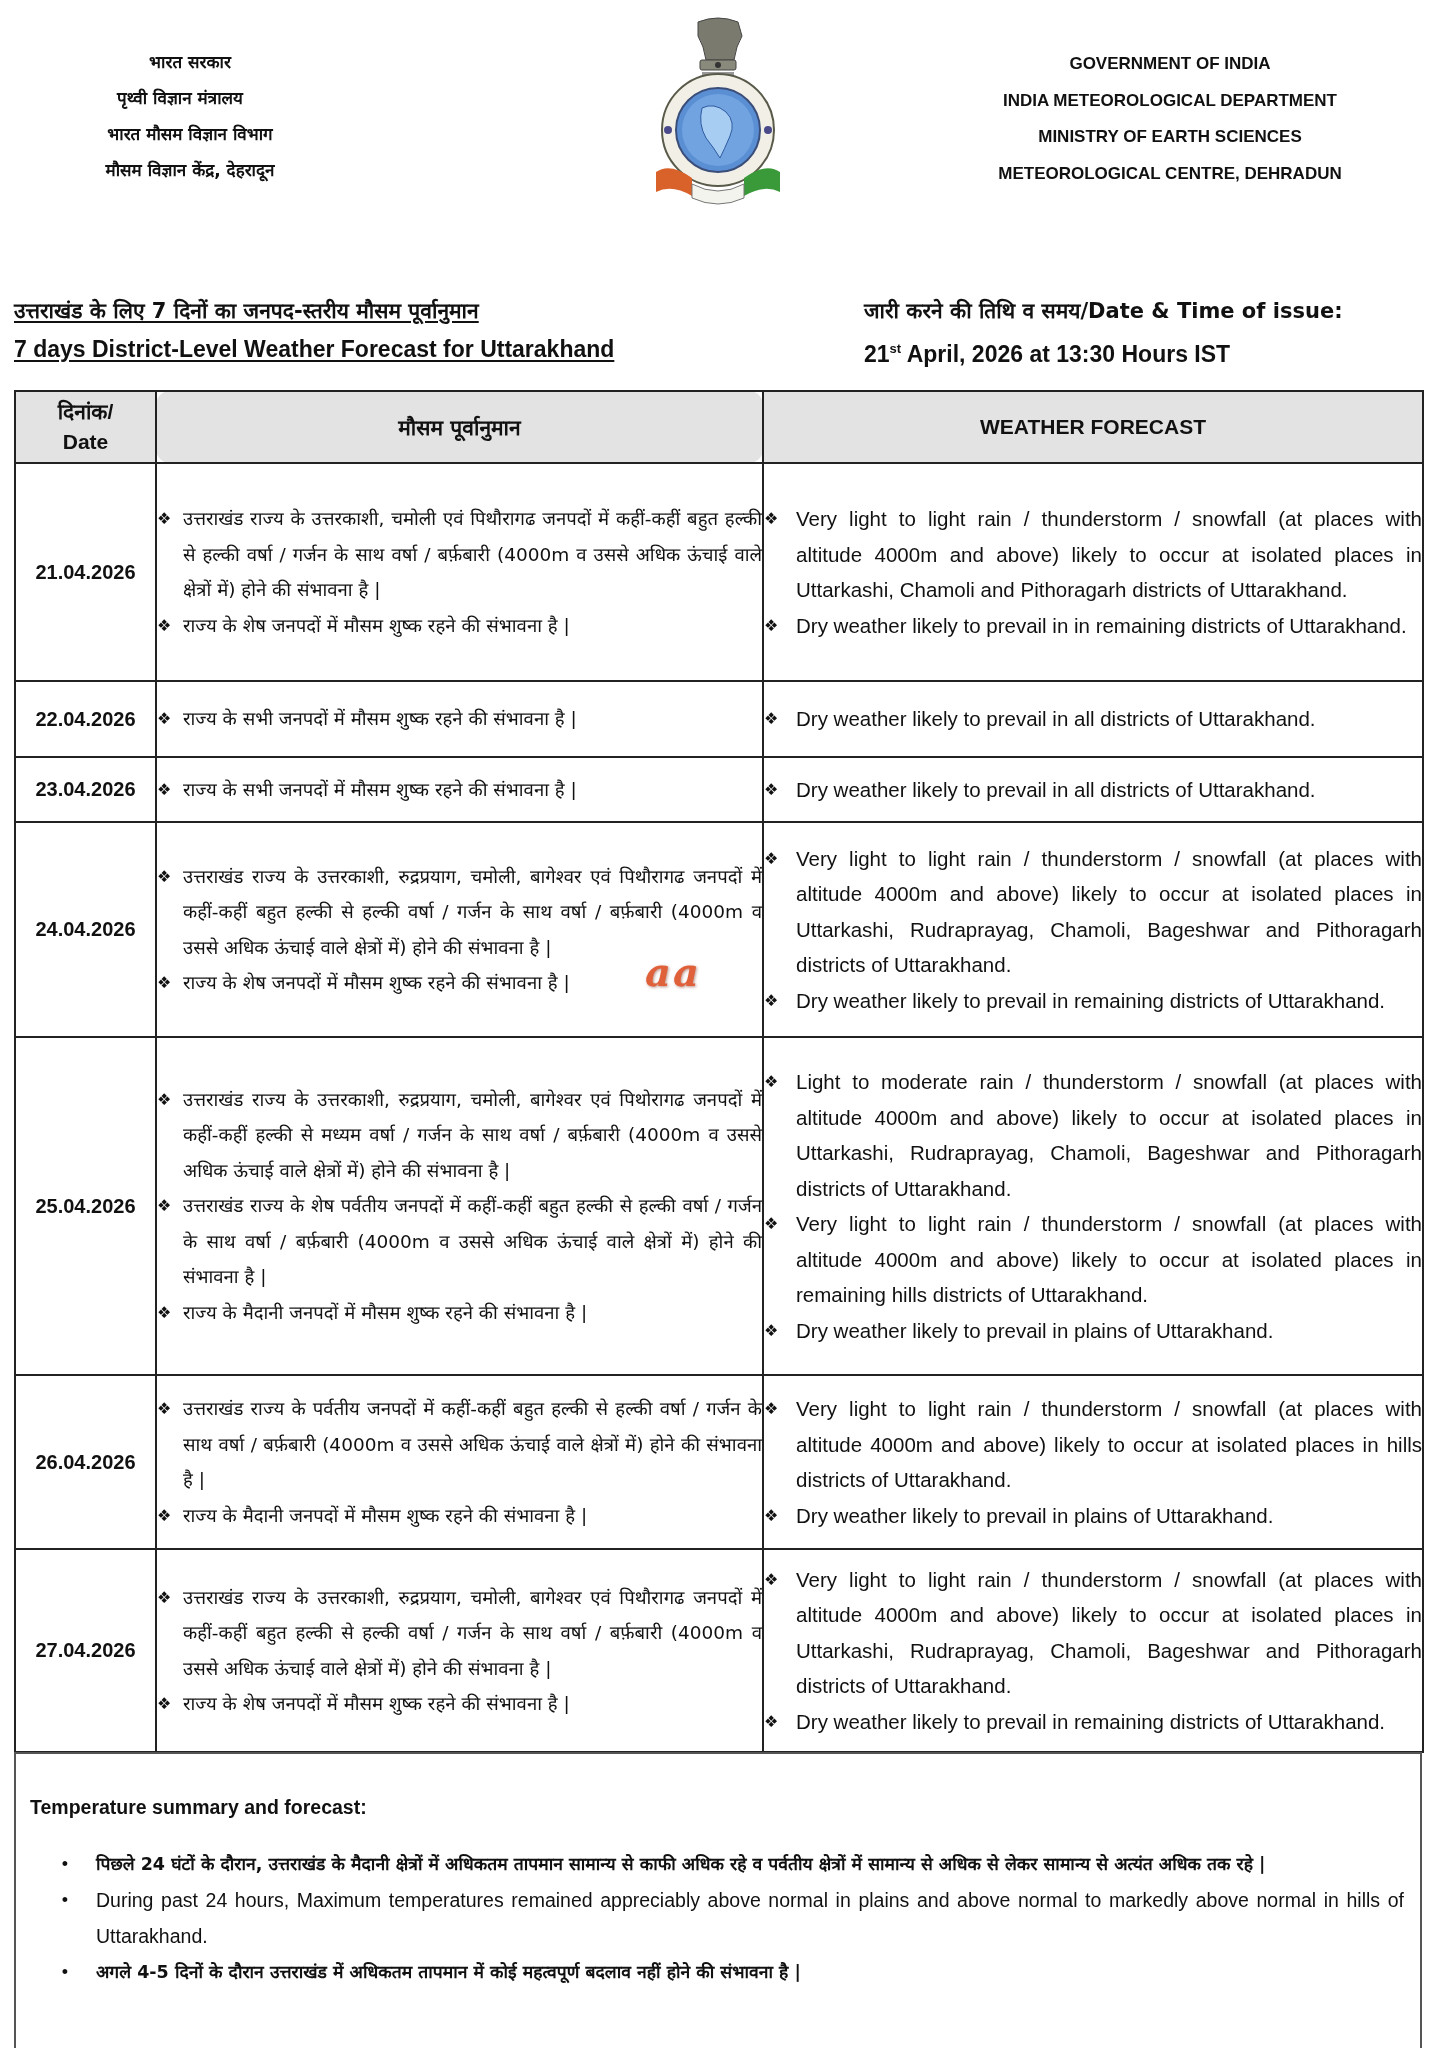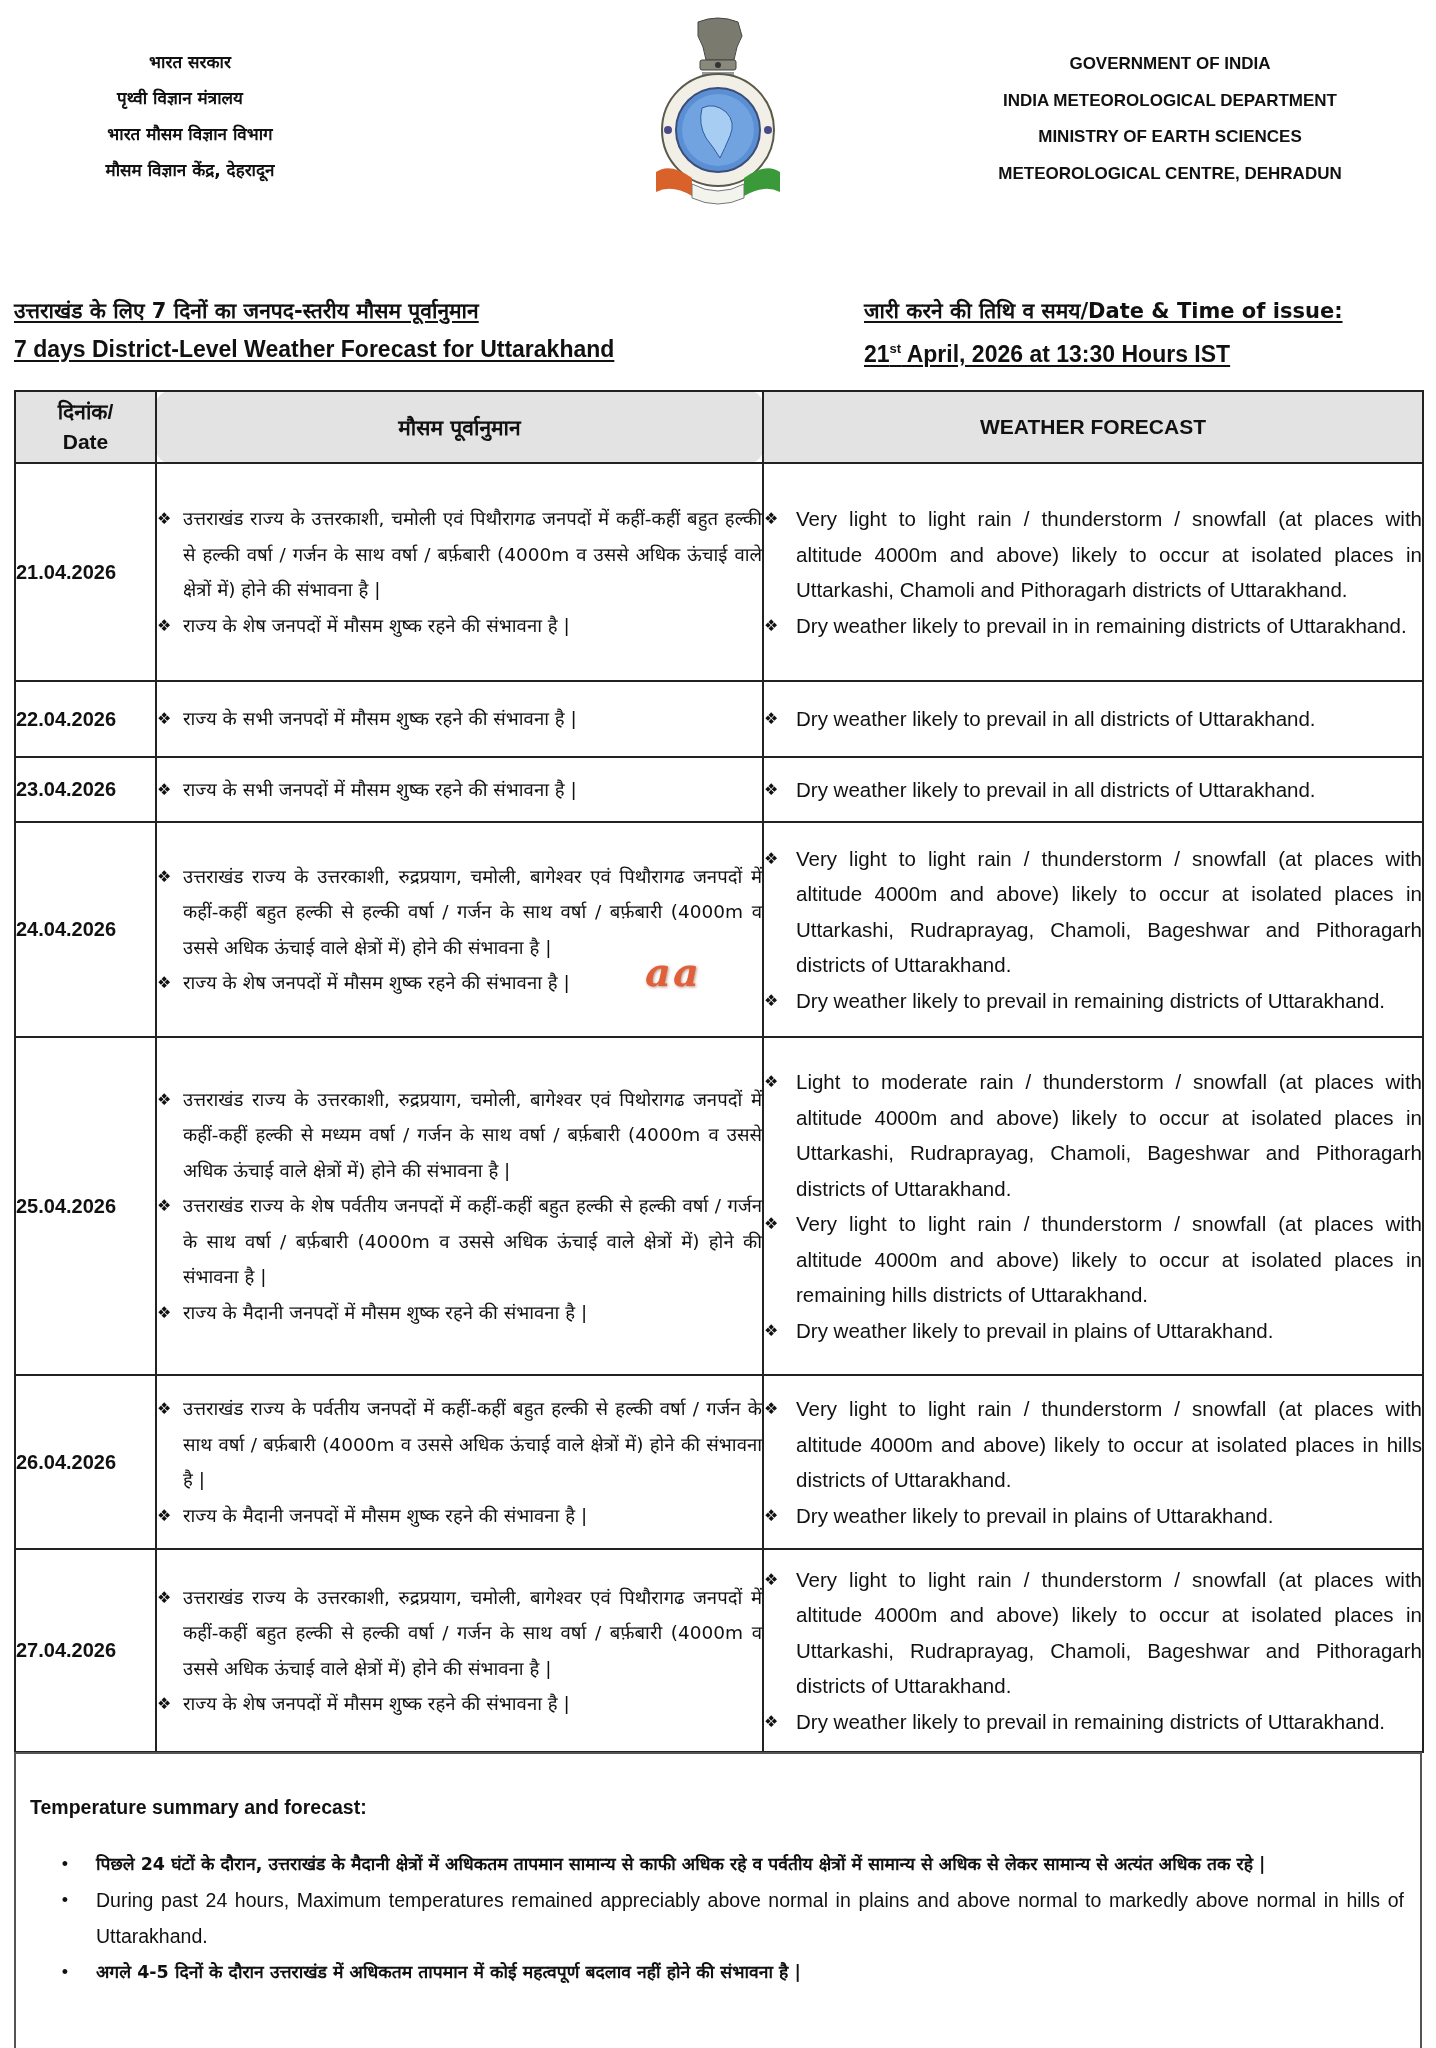--- a/index.html
+++ b/index.html
@@ -5,29 +5,29 @@
   html, body { margin:0; padding:0; background:#ffffff; }
   body { width:1436px; height:2048px; position:relative; overflow:hidden; font-family:"Liberation Sans", "DejaVu Sans", sans-serif; color:#111; }
   .hdr-left { position:absolute; left:40px; top:44px; width:300px; text-align:center; font-family:"DejaVu Sans", sans-serif; font-weight:bold; font-size:17px; line-height:36px; }
   .hdr-left div:nth-child(2) { margin-left:-20px; }
   .hdr-right { position:absolute; left:960px; top:46px; width:420px; text-align:center; font-family:"Liberation Sans", sans-serif; font-weight:bold; font-size:17px; line-height:36.5px; }
   .logo { position:absolute; left:642px; top:12px; width:152px; height:198px; }
   .title-left { position:absolute; left:14px; top:292px; font-weight:bold; font-size:23px; line-height:38px; }
   .title-left div { text-decoration:underline; text-underline-offset:3px; }
   .title-left .hi { font-family:"DejaVu Sans", sans-serif; font-size:21px; }
   .title-right { position:absolute; left:864px; top:292px; font-weight:bold; font-size:23px; line-height:38px; }
-  .title-right div { text-decoration:underline; text-underline-offset:3px; }
+  .title-right div { text-underline-offset:3px; }
   .title-right .hi { font-family:"DejaVu Sans", sans-serif; font-size:21px; }
   sup { font-size:13px; }
   table.fc { position:absolute; left:14px; top:390px; width:1408px; border-collapse:collapse; table-layout:fixed; }
   table.fc td, table.fc th { border:2px solid #222; vertical-align:middle; padding:0; }
   table.fc th { background:#e3e3e3; height:70px; font-weight:bold; font-size:21px; }
   th.h-date { font-size:19px; line-height:30px; }
   th.h-hi { font-family:"DejaVu Sans", sans-serif; font-size:20px;border-radius:14px; }
-  td.date { font-weight:bold; font-size:20px; }
+  td.date { text-align:center; font-weight:bold; font-size:20px; }
   td.hi { font-family:"DejaVu Sans", sans-serif; font-size:18.5px; line-height:35.5px; padding:2px 12px 2px 10px; text-align:justify; }
   td.en { font-size:20.5px; line-height:35.5px; padding:2px 12px 2px 10px; text-align:justify; }
   .bl { display:flex; align-items:flex-start; }
   .bl .b { width:26px; flex:0 0 26px; font-size:16px; line-height:35.5px; }
   td.en .bl .b { width:32px; flex:0 0 32px; }
   .bl .t { flex:1; }
   .watermark { position:absolute; left:645px; top:936px; font-family:"DejaVu Serif", serif; font-weight:bold; font-style:italic; font-size:40px; color:#e0603a; text-shadow:1px 1px 3px rgba(120,40,20,0.5); letter-spacing:2px;margin-top:12px; }
   .tbox { position:absolute; left:14px; top:1752px; width:1408px; height:320px; border:2px solid #555; border-bottom:none; box-sizing:border-box; }
   .tbox .ttl { position:absolute; left:14px; top:42px; font-weight:bold; font-size:19.5px; }
   .tbox ul { position:absolute; left:18px; top:92px; width:1370px; margin:0; padding:0; list-style:none; }

